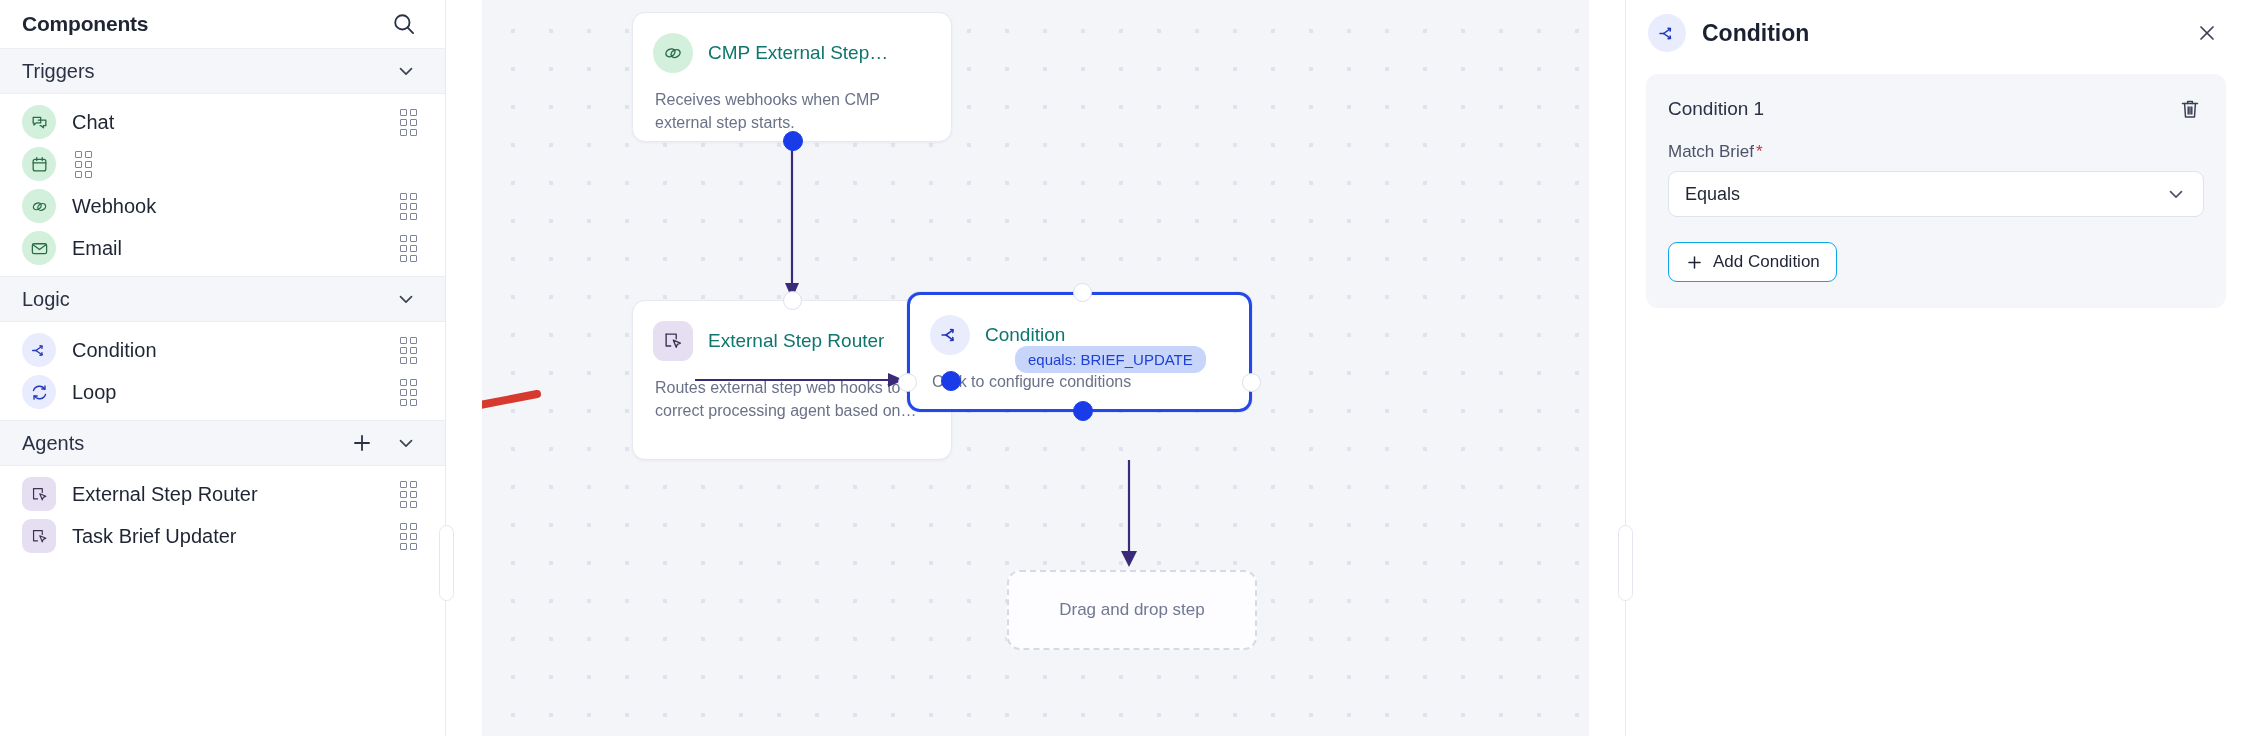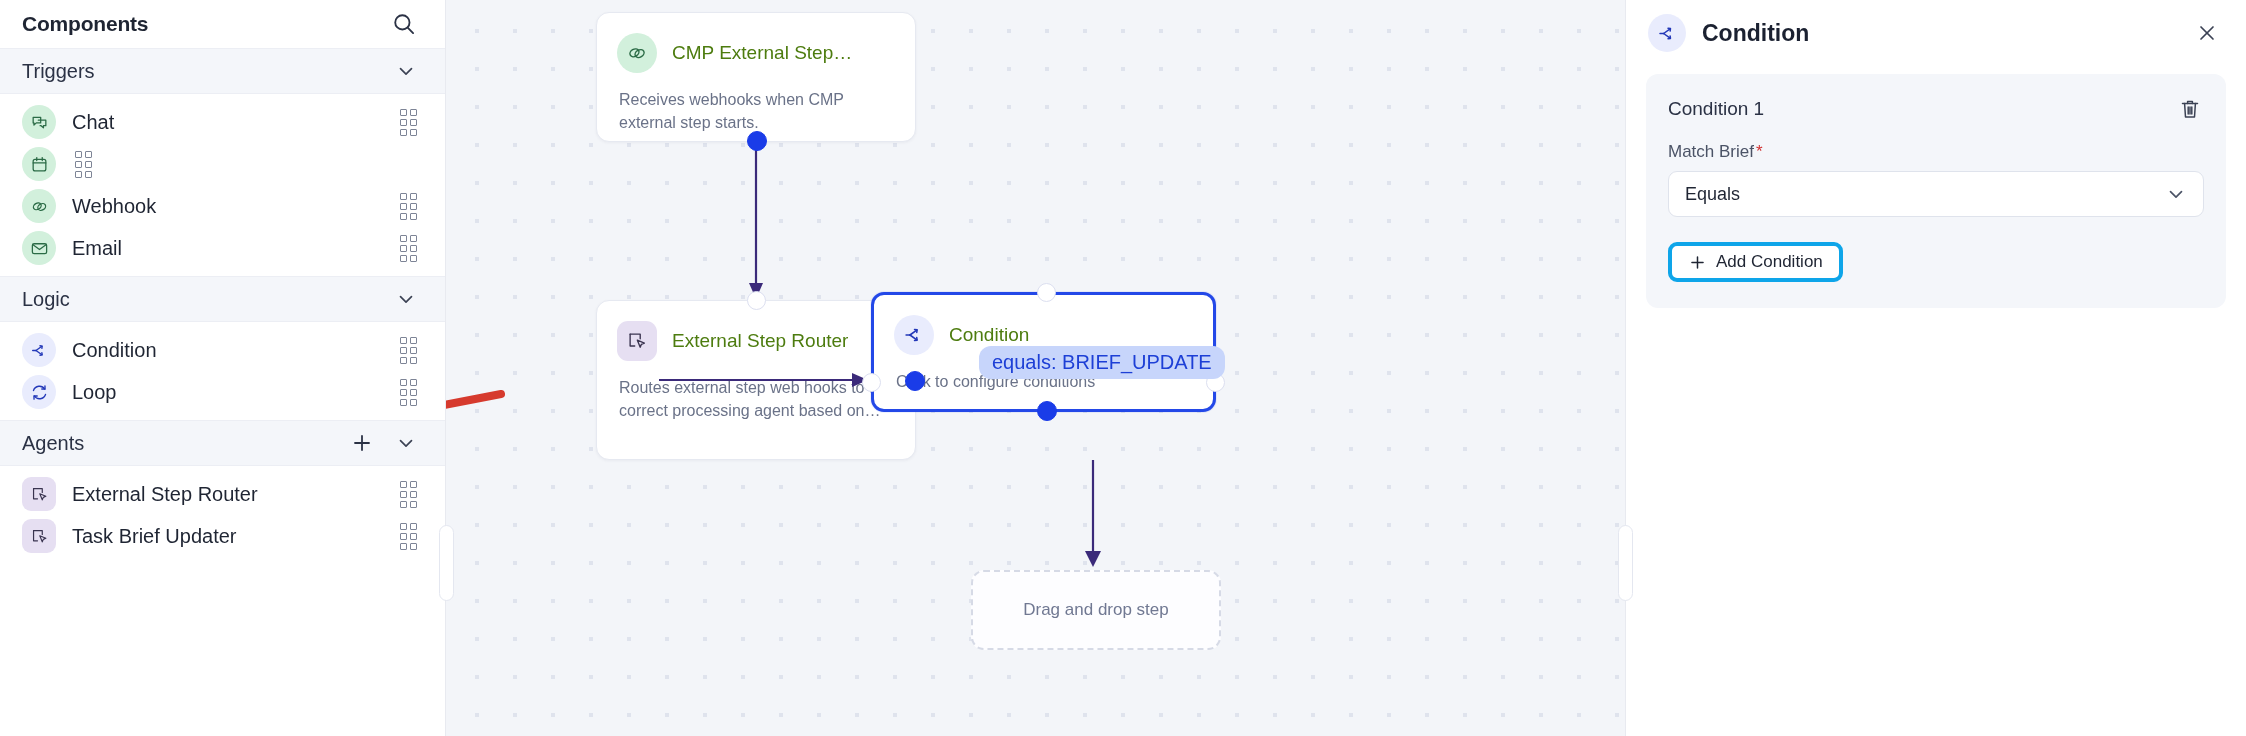--- a/index.html
+++ b/index.html
@@ -6,20 +6,21 @@
   html, body {
     width: 2246px; height: 736px;
     font-family: "Liberation Sans", sans-serif;
     background: #ffffff;
     overflow: hidden;
   }
   #app {
     position: relative;
     width: 2246px; height: 736px;
     display: flex;
+    gap: 36px;
   }
 
   
   .sidebar {
     width: 446px; height: 736px;
     background: #ffffff;
     border-right: 1px solid #e8eaf0;
     display: flex; flex-direction: column;
     flex: 0 0 446px;
     position: relative;
@@ -120,21 +121,21 @@
     padding: 20px 20px 0 20px;
   }
   .node-ico {
     width: 40px; height: 40px; border-radius: 50%;
     display: flex; align-items: center; justify-content: center;
     flex: 0 0 40px;
   }
   .node-ico.green { background: #d2f0dc; }
   .node-ico.indigo { background: #e9ecfd; }
   .node-ico.purple { background: #e6dff2; border-radius: 11px; }
-  .node-title { font-size: 19px; color: #4d7c0f; white-space: nowrap; overflow: hidden; text-overflow: ellipsis;}
+  .node-title { font-size: 19px; color: #0f766e; white-space: nowrap; overflow: hidden; text-overflow: ellipsis;}
   .node-desc {
     padding: 16px 22px 20px 22px;
     font-size: 16px; line-height: 1.42; color: #6a7288;
   }
 
   .port {
     position: absolute;
     width: 19px; height: 19px; border-radius: 50%;
     background: #ffffff; border: 1.5px solid #dcdff0;
     z-index: 12;
@@ -147,21 +148,21 @@
     border: 2px dashed #d6dae6;
     border-radius: 13px;
     display: flex; align-items: center; justify-content: center;
   }
   .drop-zone span { font-size: 17px; color: #707892; }
 
   .edge-label {
     position: absolute;
     background: #c7d5fb;
     color: #1d3fd6;
-    font-size: 20px;
+    font-size: 15px;
     padding: 5px 13px;
     border-radius: 12px;
     white-space: nowrap;
     z-index: 15;
   }
 
   .red-arrow { position: absolute; left: 0; top: 0; pointer-events: none; z-index: 60; }
 
   
   .panel {
@@ -214,21 +215,21 @@
     font-size: 18px; color: #1f2533;
     margin-bottom: 19px;
     cursor: pointer;
   }
   .select-box span { flex: 1; }
   .text-box { cursor: text; }
   .add-cond-btn {
     display: inline-flex; align-items: center; gap: 9px;
     height: 40px; padding: 0 16px;
     background: #ffffff;
-    border: 4px solid #0ea5e9;
+    border: 1px solid #0ea5e9;
     border-radius: 9px;
     font-size: 17px; color: #1f2533;
     cursor: pointer;
     margin-top: 6px;
   }
 </style>
 </head>
 <body>
 
 <div id="app">

